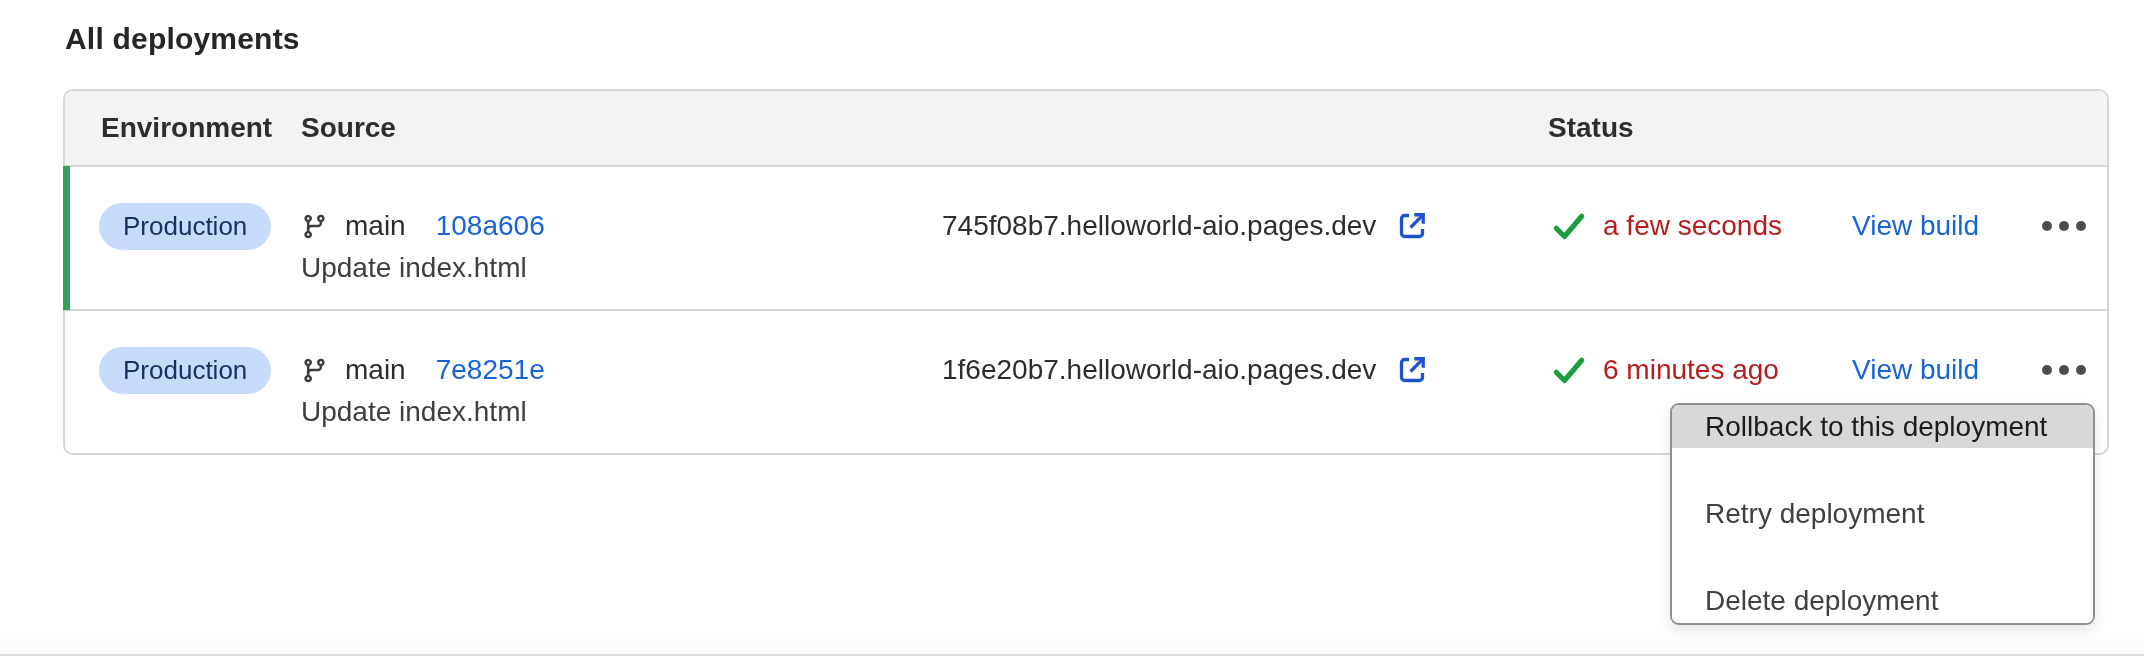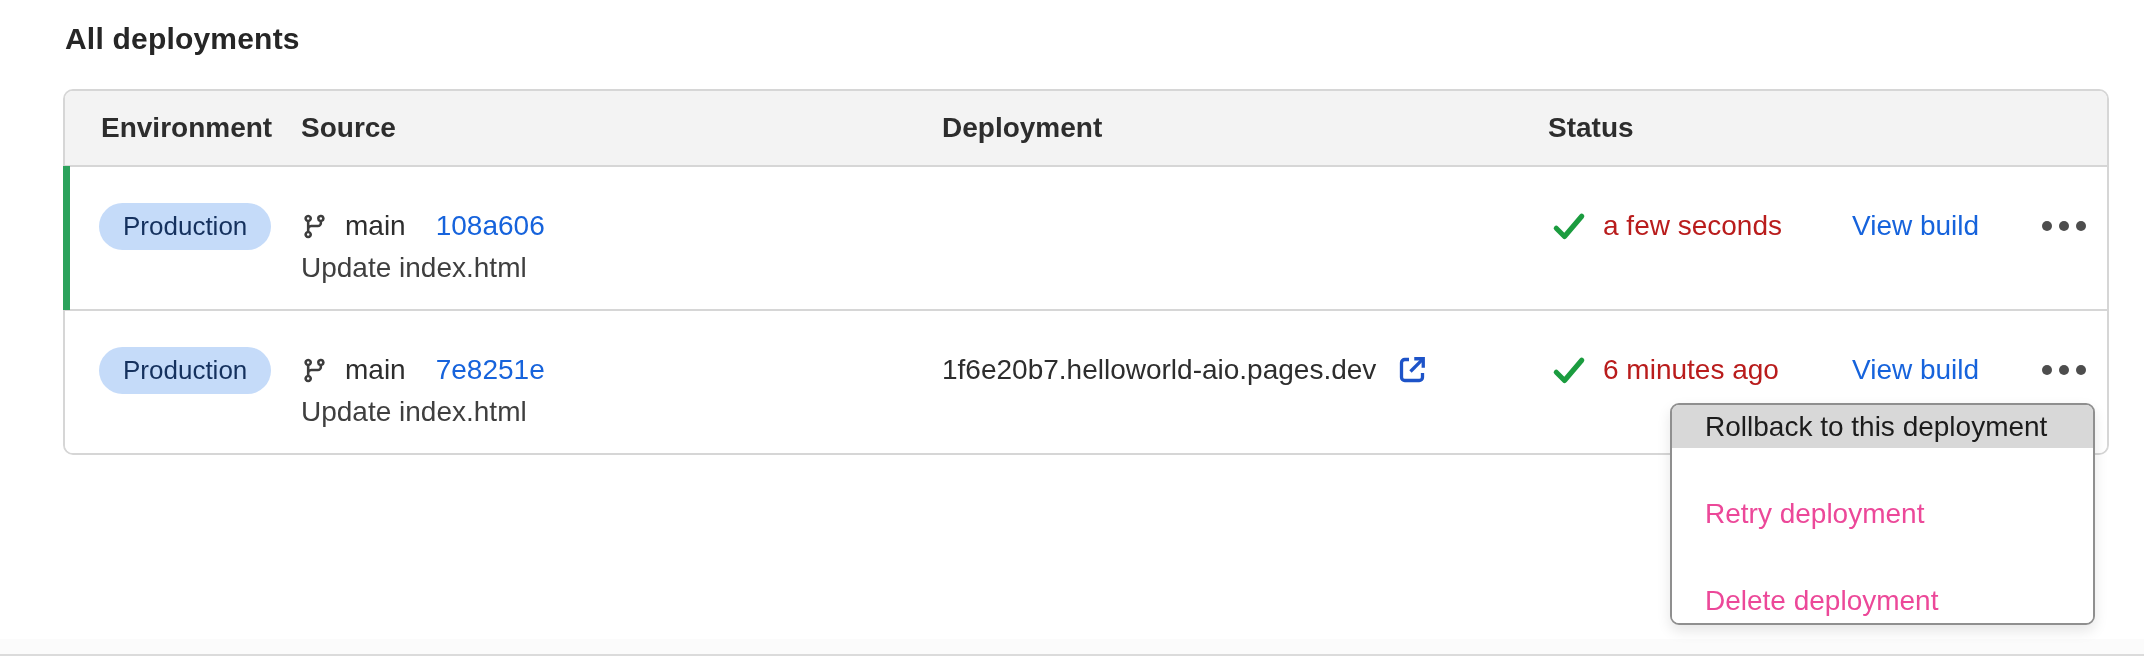--- a/index.html
+++ b/index.html
@@ -47,40 +47,39 @@
   .status-text { font-size:28px; color:#b91c1c; }
 
   .icon { display:inline-flex; align-items:center; justify-content:center; }
 
   
   .menu { position:absolute; left:1670px; top:403px; width:425px; height:222px;
           background:#fff; border:2px solid #8f8f8f; border-radius:9px; overflow:hidden;
           box-shadow:0 6px 14px rgba(0,0,0,0.10); z-index:20;
           display:flex; flex-direction:column;gap:44px; }
   .menu-item { flex:1; display:flex; align-items:center; padding-left:33px;
-               font-size:28px; color:#ec4899; cursor:pointer; background:#fff; }
+               font-size:28px; color:#404040; cursor:pointer; background:#fff; }
   .menu-item.highlighted { background:#d8d8d8; color:#1c1c1c; }
 
   
   .bottom-band { position:absolute; left:0; top:639px; width:2144px; height:15px; background:#fbfbfb; }
   .bottom-divider { position:absolute; left:0; top:654px; width:2144px; height:2px; background:#dbdbdb; }
 </style>
 </head>
 <body>
 
 <div class="page">
 
   <div class="page-title">All deployments</div>
 
   <div class="card">
 
     <div class="thead">
       <div class="th th-env">Environment</div>
       <div class="th th-source">Source</div>
-      <div class="th th-deploy">Deployment</div>
       <div class="th th-status">Status</div>
     </div>
 
     <div class="trow">
       <div class="current-bar"></div>
 
       <div class="cell c-env">
         <span class="badge">Production</span>
       </div>
 
@@ -88,20 +87,30 @@
         <span class="icon">
           <svg width="27" height="27" viewBox="0 0 16 16" fill="#3d3d3d">
               <path d="M9.5 3.25a2.25 2.25 0 1 1 3 2.122V6A2.5 2.5 0 0 1 10 8.5H6a1 1 0 0 0-1 1v1.128a2.251 2.251 0 1 1-1.5 0V5.372a2.25 2.25 0 1 1 1.5 0v1.836A2.493 2.493 0 0 1 6 7h4a1 1 0 0 0 1-1v-.628A2.25 2.25 0 0 1 9.5 3.25Zm-6 0a.75.75 0 1 0 1.5 0 .75.75 0 0 0-1.5 0Zm8.25-.75a.75.75 0 1 0 0 1.5.75.75 0 0 0 0-1.5ZM4.25 12a.75.75 0 1 0 0 1.5.75.75 0 0 0 0-1.5Z"></path>
             </svg>
         </span>
         <span class="branch-name">main</span>
         <a class="link">108a606</a>
       </div>
       <div class="c-msg">Update index.html</div>
 
+      <div class="cell c-deploy">
+        <span class="url-text">745f08b7.helloworld-aio.pages.dev</span>
+        <a class="icon">
+          <svg width="36" height="36" viewBox="0 0 24 24" fill="none" stroke="#1d53c8" stroke-width="2.2">
+              <path d="M10 5H7.2C6 5 5 6 5 7.2v9.6C5 18 6 19 7.2 19h9.6c1.2 0 2.2-1 2.2-2.2V14"></path>
+              <path d="M13.5 4.5H19.5V10.5"></path>
+              <path d="M19.2 4.8 11 13"></path>
+            </svg>
+        </a>
+      </div>
 
       <div class="cell c-status">
         <span class="icon">
           <svg width="36" height="36" viewBox="0 0 24 24" fill="none" stroke="#1b9c3f" stroke-width="3.4" stroke-linecap="round" stroke-linejoin="round">
               <path d="M3.5 13.5 9 19 20.5 5.5"></path>
             </svg>
         </span>
         <span class="status-text">a few seconds</span>
       </div>
 

